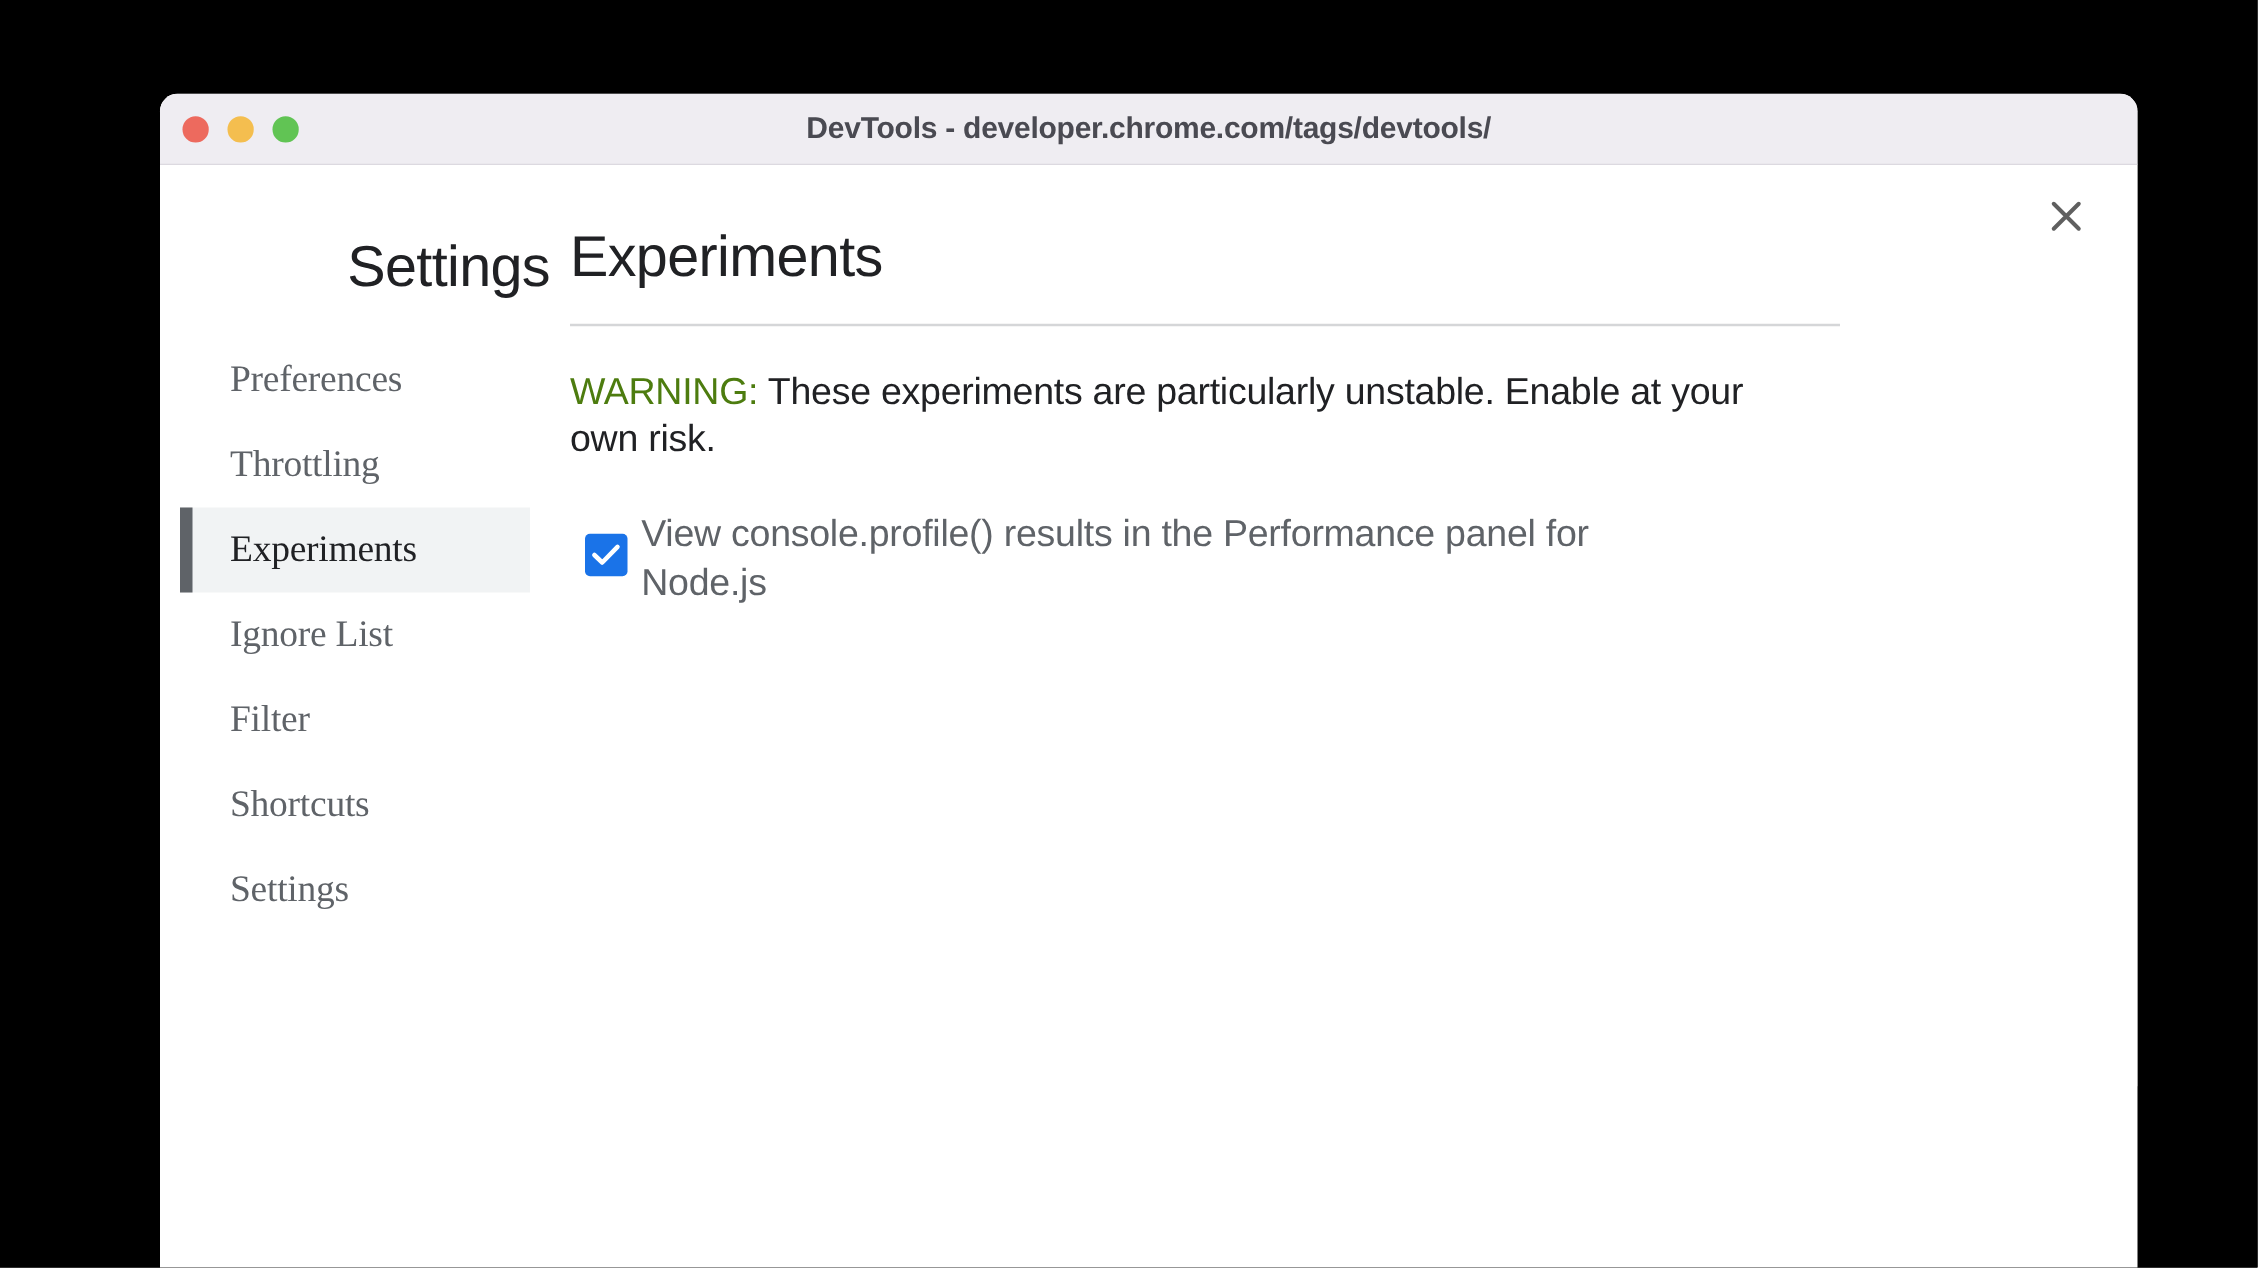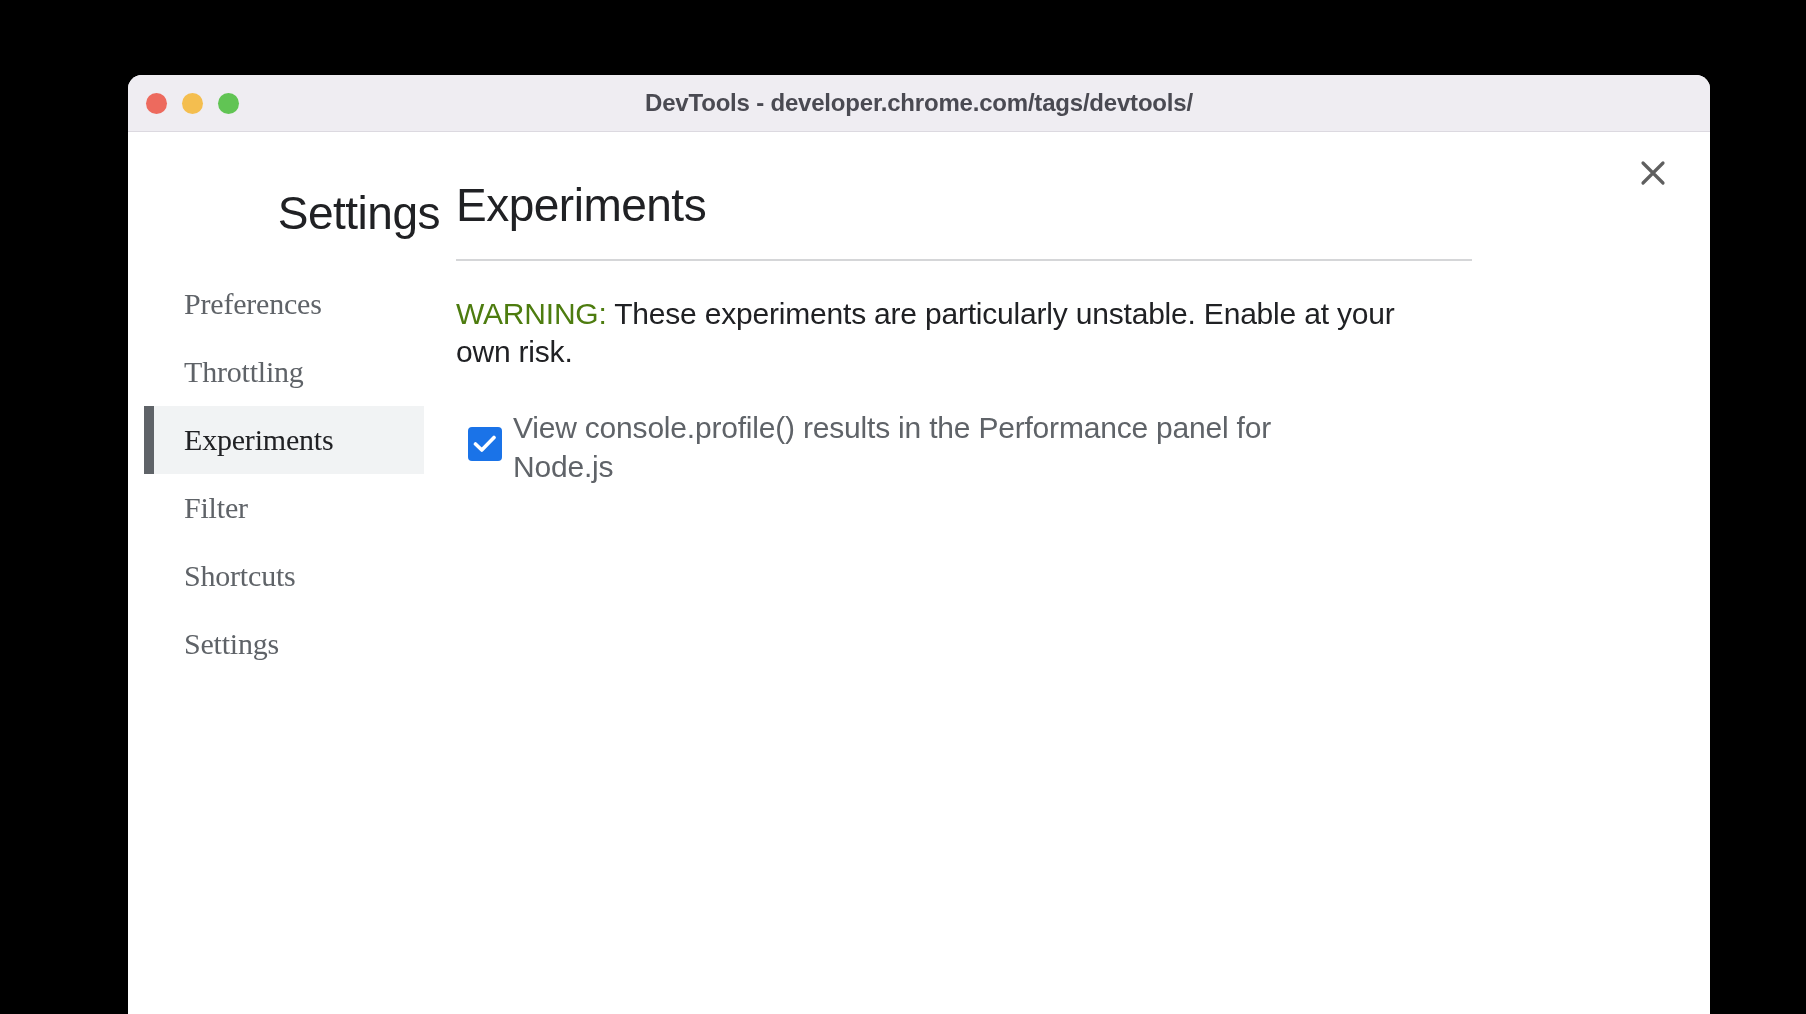--- a/index.html
+++ b/index.html
@@ -269,20 +269,23 @@
         <h1 class="settings-title">Settings</h1>
         <ul class="nav-list">
           <li class="nav-item">
             <span>Preferences</span>
           </li>
           <li class="nav-item">
             <span>Throttling</span>
           </li>
           <li class="nav-item selected">
             <span>Experiments</span>
+          </li>
+          <li class="nav-item">
+            <span>Ignore List</span>
           </li>
           <li class="nav-item">
             <span>Filter</span>
           </li>
           <li class="nav-item">
             <span>Shortcuts</span>
           </li>
           <li class="nav-item">
             <span>Settings</span>
           </li>

